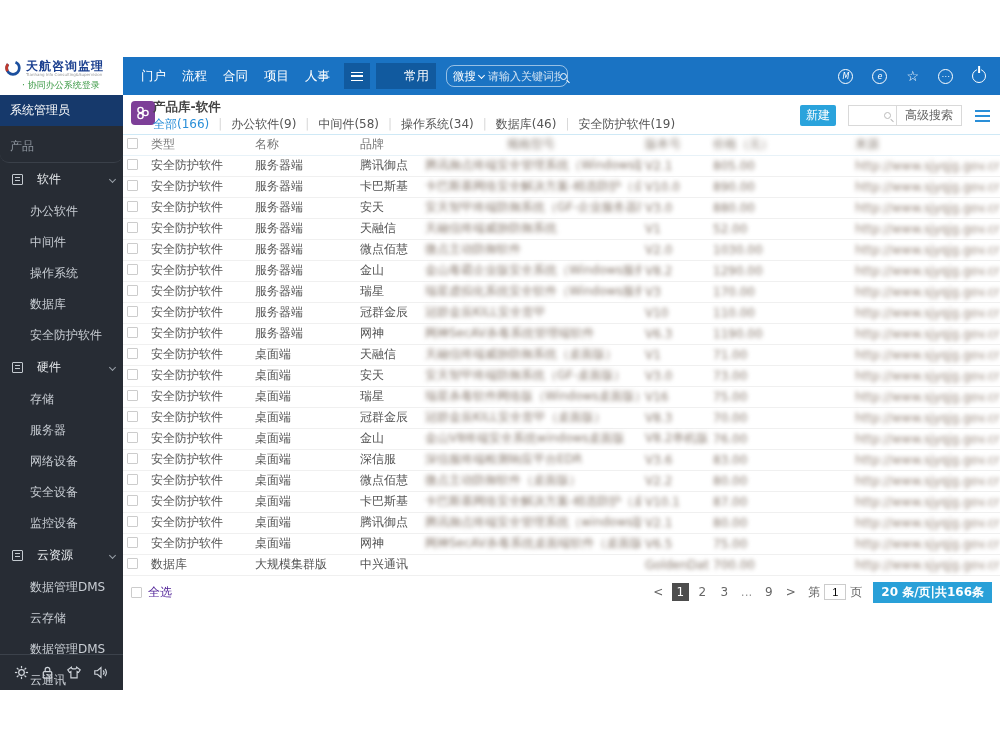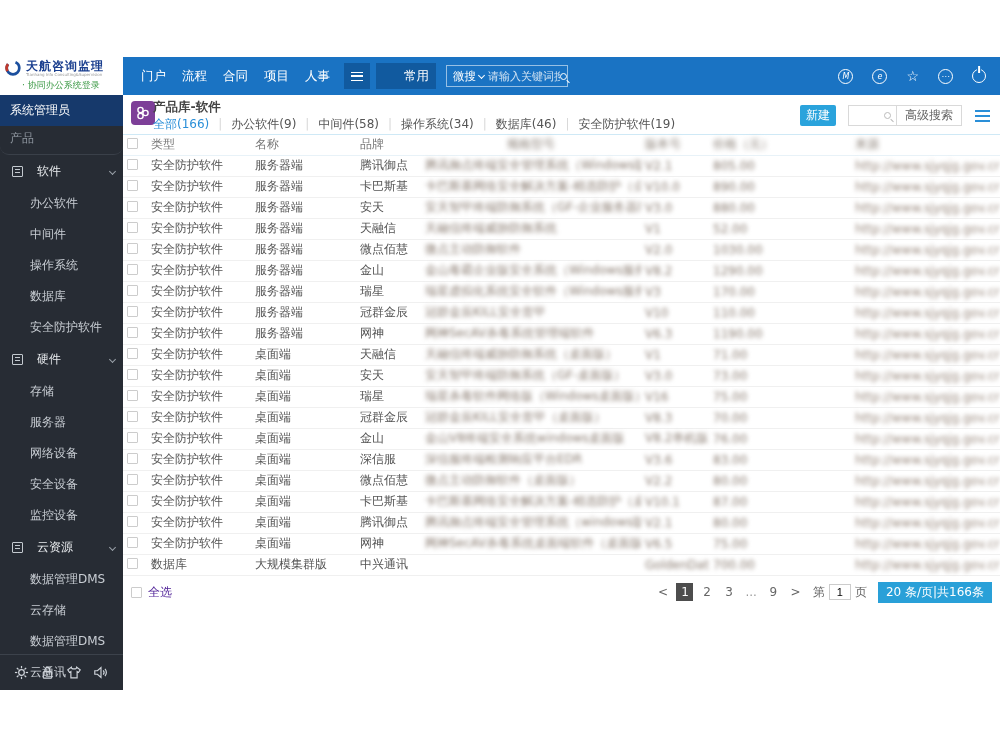--- a/index.html
+++ b/index.html
@@ -15,38 +15,38 @@
   .logo-text .cn { font-size:12px; font-weight:bold; color:#1b3f8f; letter-spacing:1px; line-height:12px; }
   .logo-text .en { font-size:4px; color:#999; line-height:5px; white-space:nowrap; overflow:hidden; }
   .logo-sub { font-size:9px; color:#3c9a46; margin:2px 0 0 18px; white-space:nowrap; }
   .bluebar { flex:1; background:#1a73c3; display:flex; align-items:center; color:#fff; padding:0 14px 0 10px; }
   .nav-items { display:flex; align-items:center; }
   .nav-item { font-size:12.5px; padding:0 8px; line-height:38px; cursor:pointer; }
   .sq-btn { background:#115a9f; height:26px; display:flex; align-items:center; justify-content:center; margin-left:6px; padding:0 7px; cursor:pointer; }
   .hamburger { width:12px; height:9px; border-top:1.5px solid #fff; border-bottom:1.5px solid #fff; position:relative; }
   .hamburger::after { content:''; position:absolute; left:0; right:0; top:2.5px; height:1.5px; background:#fff; }
   .pinned-label { font-size:12.5px;padding-left:28px; }
-  .tb-search { margin-left:10px; height:22px; border:1px solid rgba(255,255,255,.55); border-radius:0; display:flex; align-items:center; padding:0 6px; width:122px; }
+  .tb-search { margin-left:10px; height:22px; border:1px solid rgba(255,255,255,.55); border-radius:8px; display:flex; align-items:center; padding:0 6px; width:122px; }
   .tb-search .scope { font-size:11.5px; white-space:nowrap; }
   .caret-down { width:5px; height:5px; border-right:1px solid #fff; border-bottom:1px solid #fff; transform:rotate(45deg); margin:-2px 4px 0 3px; flex:0 0 5px; }
   .tb-search input { background:transparent; border:0; outline:0; color:rgba(255,255,255,.85); font-size:11px; width:72px; }
   .tb-search input::placeholder { color:rgba(255,255,255,.8); }
   .mag { width:7px; height:7px; border:1.2px solid #fff; border-radius:50%; position:relative; flex:0 0 7px; }
   .mag::after { content:''; position:absolute; width:4px; height:1.2px; background:#fff; transform:rotate(45deg); left:5px; top:7px; }
   .tb-icons { margin-left:auto; display:flex; align-items:center; gap:19px; }
   .circle-icon { width:15px; height:15px; border:1.2px solid #fff; border-radius:50%; display:flex; align-items:center; justify-content:center; font-size:8px; color:#fff; cursor:pointer; }
   .star-glyph { font-size:14px; color:#fff; cursor:pointer; line-height:14px; }
   .power-icon { width:14px; height:14px; border:1.5px solid #fff; border-radius:50%; position:relative; cursor:pointer; }
   .power-icon::before { content:''; position:absolute; left:50%; top:-5px; width:4px; height:6px; background:#1a73c3; transform:translateX(-50%); }
   .power-icon::after { content:''; position:absolute; left:50%; top:-4px; width:1.8px; height:7px; background:#fff; transform:translateX(-50%); }
 
   
   .sidebar { position:absolute; top:38px; left:0; width:123px; height:595px; background:#272c34; color:#dfe3e7; }
   .side-role { background:#16396b; color:#fff; font-size:12px; padding:7px 10px; }
-  .side-section { font-size:12px; color:#8f97a0; padding:4px 10px 7px; border-bottom:1px solid #3a4049;border-radius:9px; }
+  .side-section { font-size:12px; color:#8f97a0; padding:12px 10px 7px; border-bottom:1px solid #3a4049;border-radius:9px; }
   .side-item { display:flex; align-items:center; cursor:pointer; }
   .side-item.group { padding:8px 8px 8px 12px; color:#e8ebee; font-size:12px; }
   .side-item.child { padding:7px 8px 7px 30px; color:#c9ced4; font-size:12px; }
   .gicon { width:11px; height:11px; border:1px solid #c3c9cf; border-radius:1px; position:relative; margin-right:14px; flex:0 0 11px; }
   .gicon::before { content:''; position:absolute; left:2px; right:2px; top:2px; height:1px; background:#c3c9cf; box-shadow:0 3px 0 #c3c9cf; }
   .chev { margin-left:auto; width:5px; height:5px; border-right:1px solid #9aa1a9; border-bottom:1px solid #9aa1a9; transform:rotate(45deg); }
   .side-foot { position:absolute; bottom:0; left:0; width:123px; height:36px; border-top:1px solid #3c424b; display:flex; align-items:center; justify-content:space-around; padding:0 8px; }
   .side-foot svg { cursor:pointer; }
 
   
@@ -80,21 +80,21 @@
 
   
   .table-foot { display:flex; align-items:center; justify-content:space-between; padding:6px 8px 0 8px; }
   .select-all { display:flex; align-items:center; gap:6px; font-size:12px; color:#4c1d95; }
   .pagination { display:flex; align-items:center; gap:5px; font-size:12px; color:#666; }
   .pg { min-width:17px; height:18px; display:flex; align-items:center; justify-content:center; cursor:pointer; padding:0 3px; }
   .pg.pg-active { background:#4d4d4d; color:#fff; cursor:default; }
   .pg.pg-dots { cursor:default; color:#999; }
   .pg-jump { display:flex; align-items:center; gap:4px; margin-left:4px; }
   .pg-jump input { width:22px; height:16px; border:1px solid #ccc; text-align:center; font-size:11px; outline:0; }
-  .pg-badge { background:#29a0d8; color:#fff; padding:2px 8px; margin-left:6px; font-size:12px; white-space:nowrap; cursor:pointer; }
+  .pg-badge { background:#29a0d8; color:#fff; padding:2px 8px; margin-left:6px; font-size:12px; white-space:nowrap; cursor:pointer;font-weight:bold; }
 </style>
 </head>
 <body>
 
 <div class="app">
 
   <div class="topbar">
     <div class="logo-area">
       <div class="logo-row">
         <svg class="logo-mark" viewBox="0 0 20 20">

